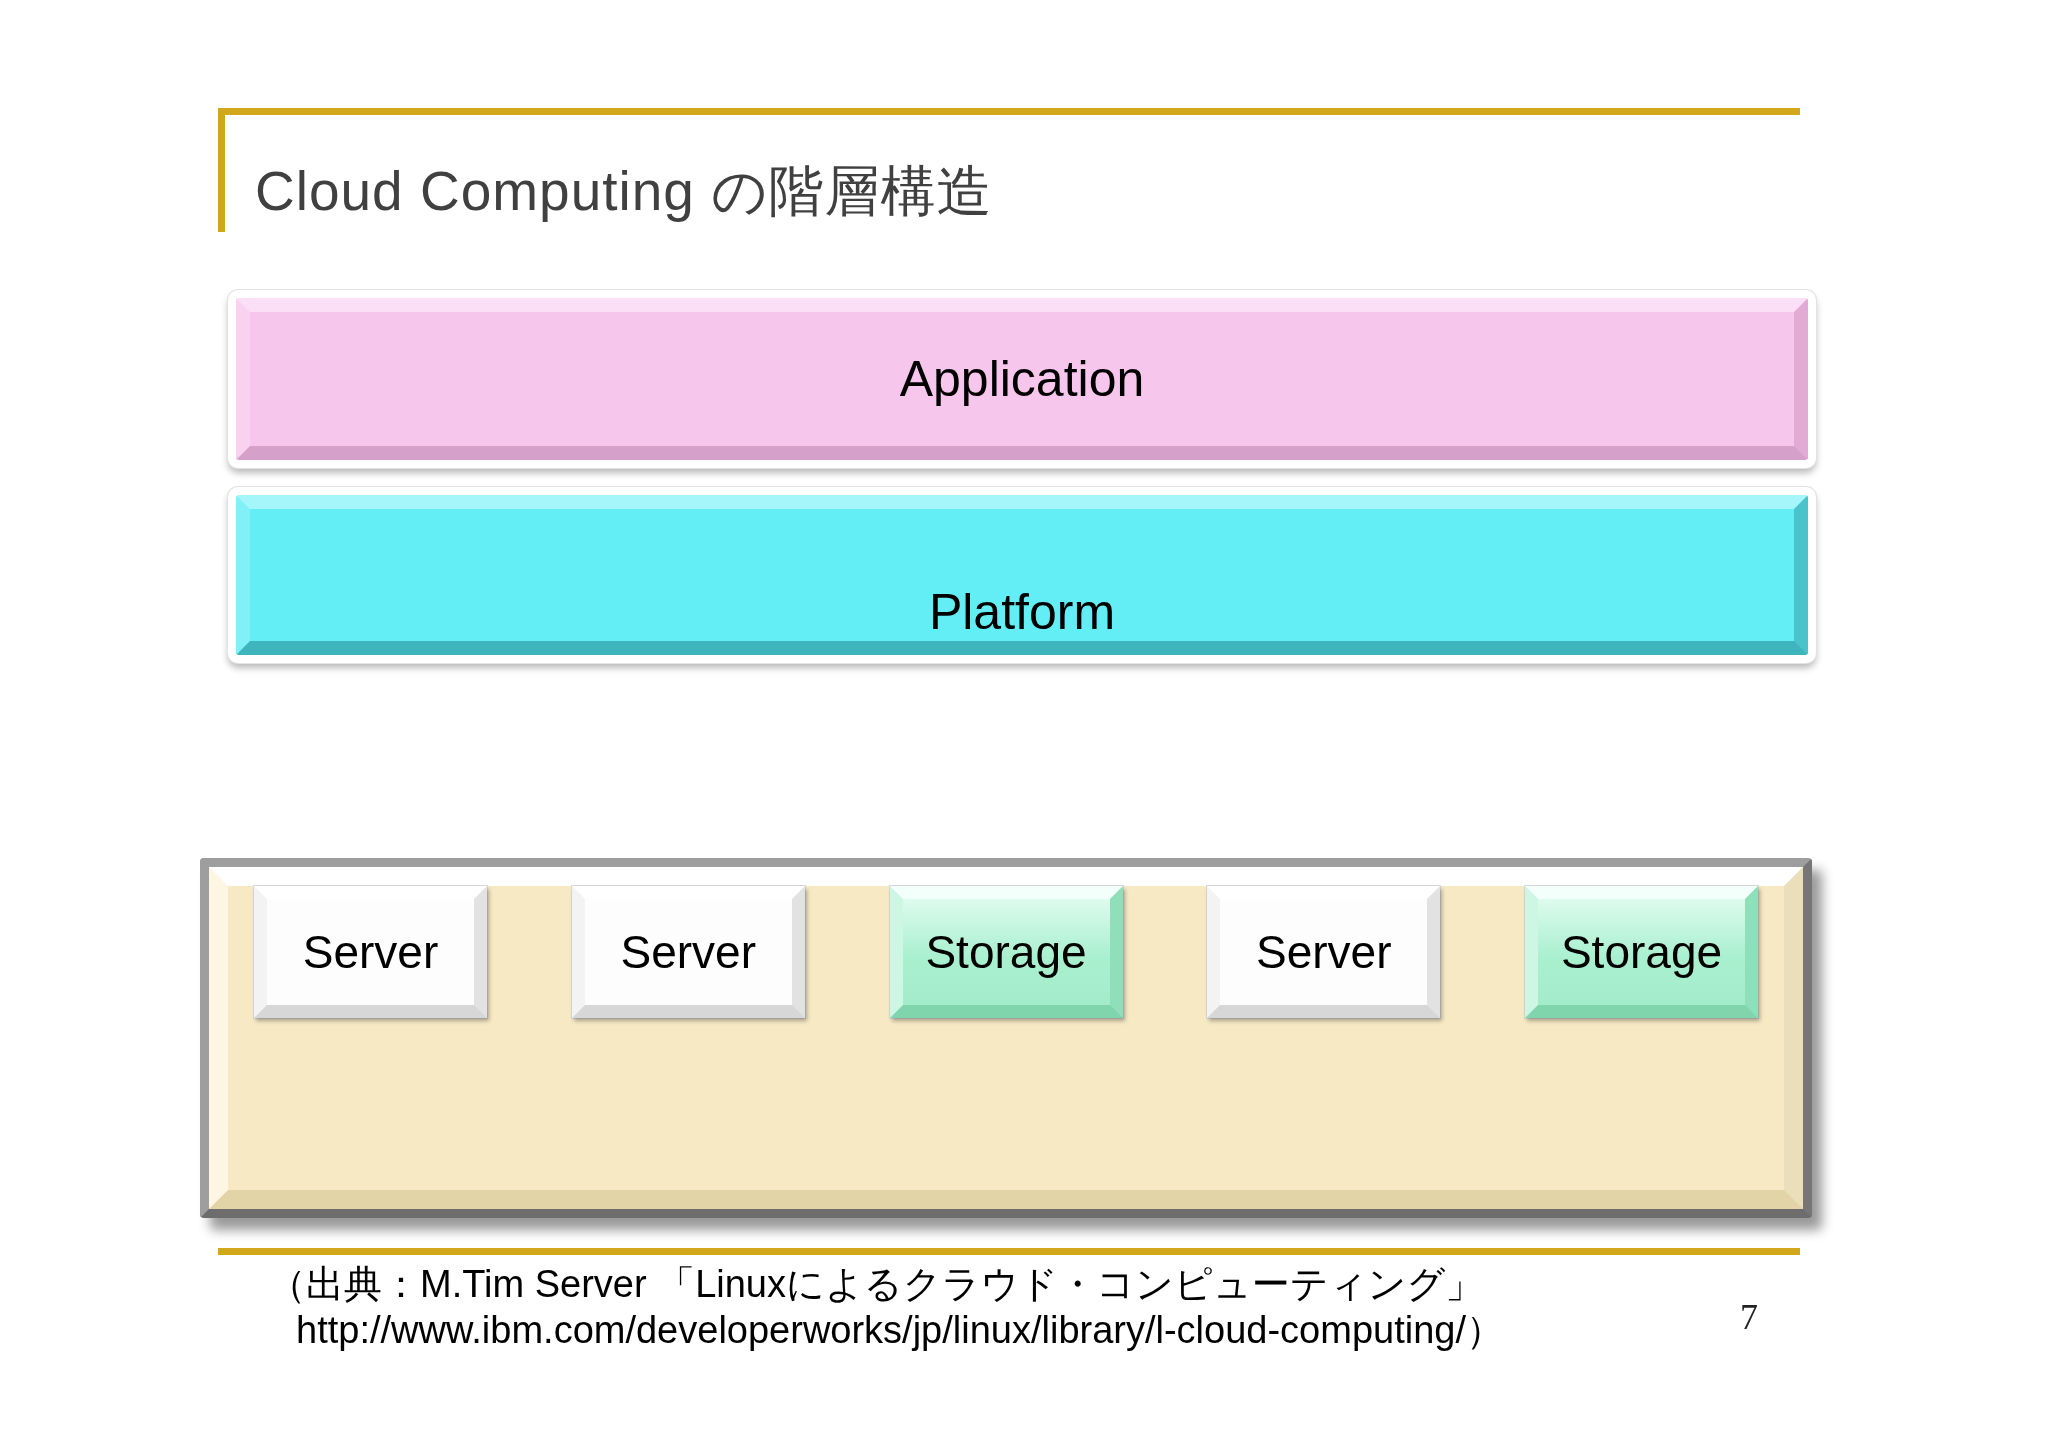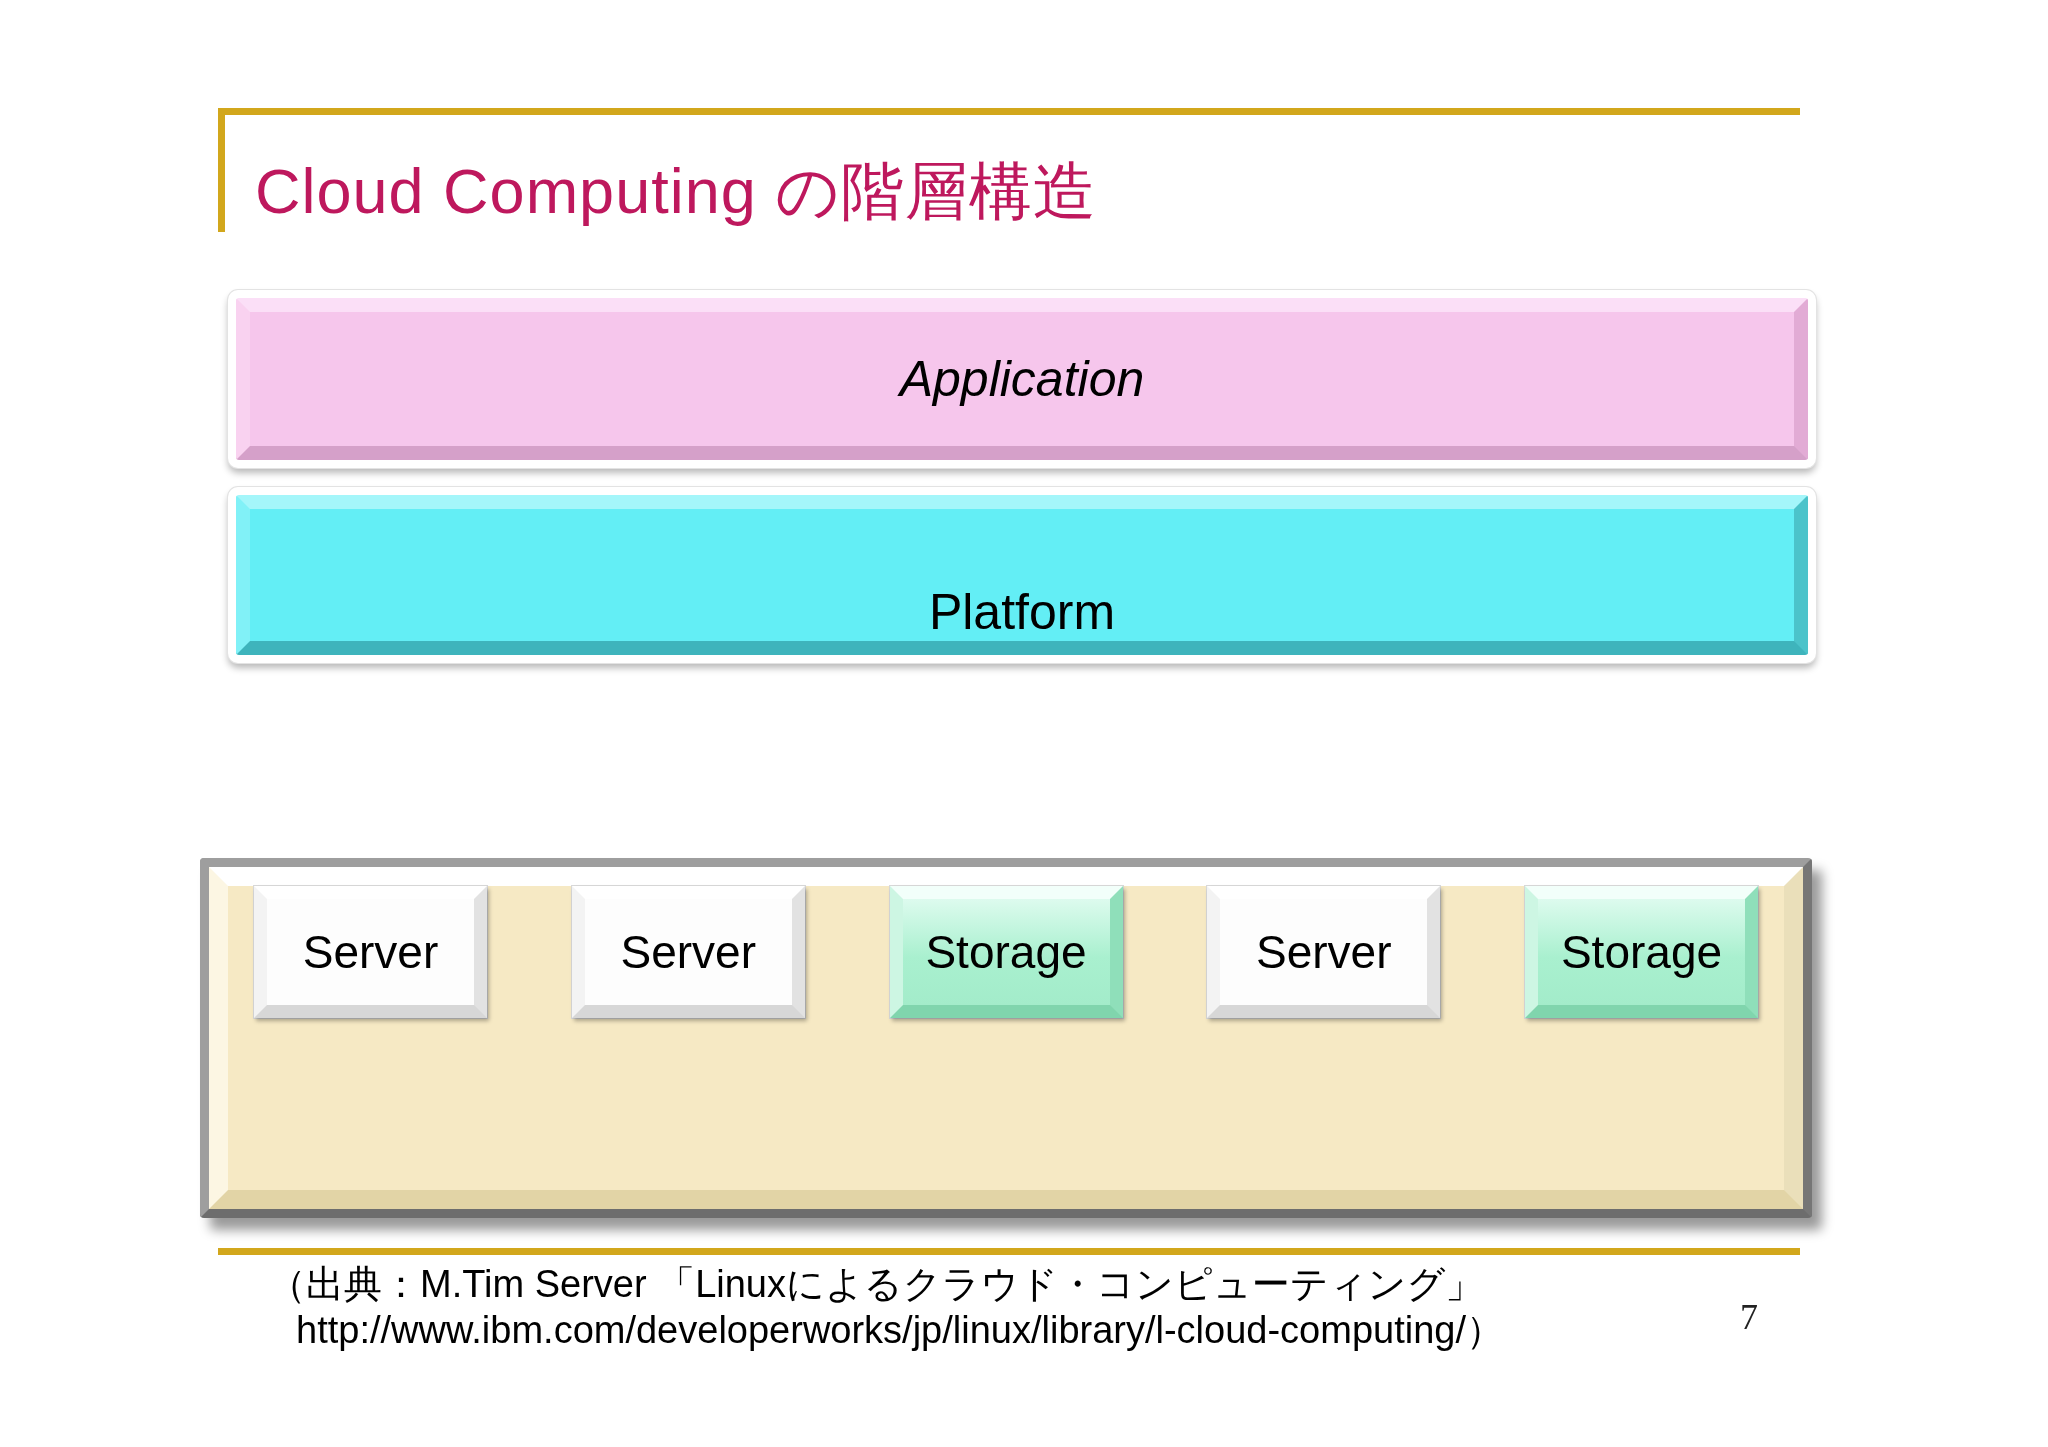--- a/index.html
+++ b/index.html
@@ -15,42 +15,42 @@
   
   .title-block{
     position:absolute;left:218px;top:108px;width:1582px;height:124px;
     border-top:7px solid #d2a71c;
     border-left:7px solid #d2a71c;
     box-sizing:border-box;
     display:flex;align-items:center;
     padding-left:30px;
   }
   .title-text{
-    font-size:63px;
-    color:#be185d;
+    font-size:55px;
+    color:#404040;
     letter-spacing:1px;
     white-space:nowrap;
     margin-top:36px;
   }
 
   
   .layer{
     position:absolute;left:228px;width:1588px;
     background:#ffffff;border-radius:10px;
     padding:8px;box-sizing:border-box;
     box-shadow:0 0 0 1px #e3e3e3, 0 5px 7px rgba(0,0,0,0.28);
   }
   .layer-inner{
     width:100%;height:100%;box-sizing:border-box;
     border-style:solid;border-width:14px;
     border-radius:3px;
     display:flex;align-items:center;justify-content:center;
     font-size:50px;
   }
-  #layer-application{top:290px;height:178px;font-style:italic;}
+  #layer-application{top:290px;height:178px;}
   #layer-platform{top:487px;height:176px;}
   #layer-infrastructure{top:675px;height:172px;}
 
   .app-inner{
     background:#f6c6ec;
     border-top-color:#fbdff7;border-left-color:#f9d2f0;
     border-right-color:#e2abd5;border-bottom-color:#d5a0c9;
   }
   .plat-inner{
     background:#63eef5;

